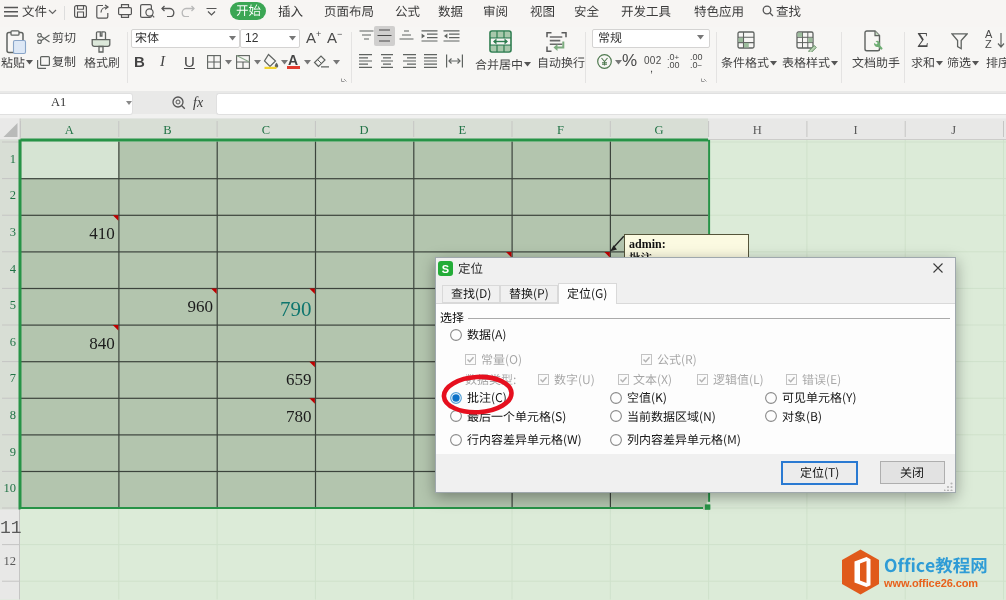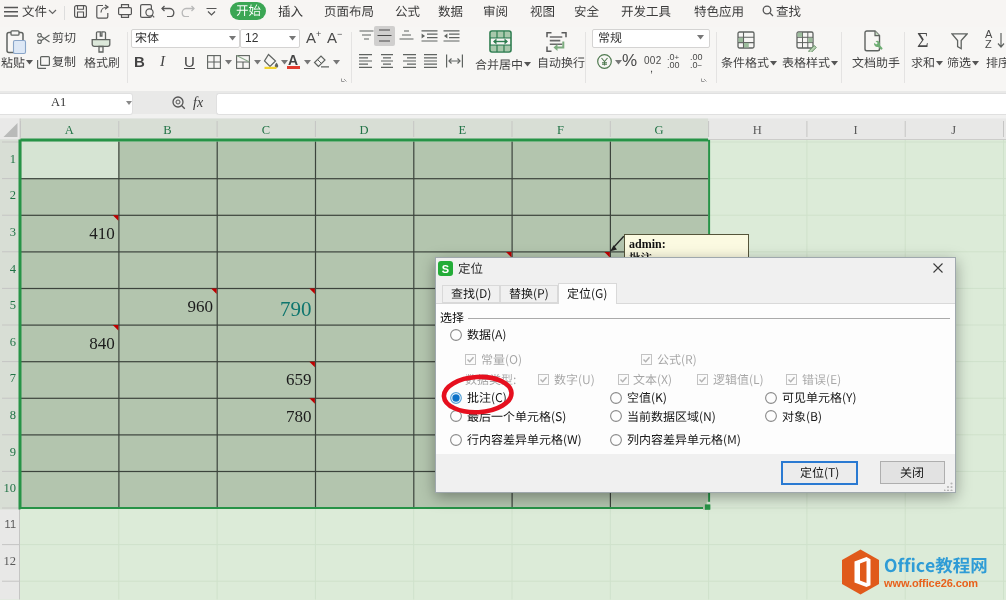--- a/index.html
+++ b/index.html
@@ -488,21 +488,21 @@
 <div class="ltx" style="left:0px;top:151.8px;width:16px;text-align:right;font-size:12.5px;color:#217346;font-family:'Liberation Serif',serif">1</div>
 <div class="ltx" style="left:0px;top:188.4px;width:16px;text-align:right;font-size:12.5px;color:#217346;font-family:'Liberation Serif',serif">2</div>
 <div class="ltx" style="left:0px;top:225.0px;width:16px;text-align:right;font-size:12.5px;color:#217346;font-family:'Liberation Serif',serif">3</div>
 <div class="ltx" style="left:0px;top:261.6px;width:16px;text-align:right;font-size:12.5px;color:#217346;font-family:'Liberation Serif',serif">4</div>
 <div class="ltx" style="left:0px;top:298.2px;width:16px;text-align:right;font-size:12.5px;color:#217346;font-family:'Liberation Serif',serif">5</div>
 <div class="ltx" style="left:0px;top:334.8px;width:16px;text-align:right;font-size:12.5px;color:#217346;font-family:'Liberation Serif',serif">6</div>
 <div class="ltx" style="left:0px;top:371.4px;width:16px;text-align:right;font-size:12.5px;color:#217346;font-family:'Liberation Serif',serif">7</div>
 <div class="ltx" style="left:0px;top:408.0px;width:16px;text-align:right;font-size:12.5px;color:#217346;font-family:'Liberation Serif',serif">8</div>
 <div class="ltx" style="left:0px;top:444.6px;width:16px;text-align:right;font-size:12.5px;color:#217346;font-family:'Liberation Serif',serif">9</div>
 <div class="ltx" style="left:0px;top:481.2px;width:16px;text-align:right;font-size:12.5px;color:#217346;font-family:'Liberation Serif',serif">10</div>
-<div class="ltx" style="left:0px;top:517.8px;width:16px;text-align:right;font-size:11px;color:#5a5a5a;font-family:Liberation Sans, sans-serif">11</div>
+<div class="ltx" style="left:0px;top:517.8px;width:16px;text-align:right;font-size:18px;color:#5a5a5a;font-family:Liberation Mono, monospace">11</div>
 <div class="ltx" style="left:0px;top:554.4px;width:16px;text-align:right;font-size:12.5px;color:#5a5a5a;font-family:'Liberation Serif',serif">12</div>
 <div class="ltx" style="left:54.8px;top:224.0px;width:60px;text-align:right;font-size:17px;color:#1c1c1c;font-family:'Liberation Serif',serif">410</div>
 <div class="ltx" style="left:153.1px;top:297.2px;width:60px;text-align:right;font-size:17px;color:#1c1c1c;font-family:'Liberation Serif',serif">960</div>
 <div class="ltx" style="left:251.4px;top:297.2px;width:60px;text-align:right;font-size:21px;color:#0f766e;font-family:'Liberation Serif',serif">790</div>
 <div class="ltx" style="left:54.8px;top:333.8px;width:60px;text-align:right;font-size:17px;color:#1c1c1c;font-family:'Liberation Serif',serif">840</div>
 <div class="ltx" style="left:251.4px;top:370.4px;width:60px;text-align:right;font-size:17px;color:#1c1c1c;font-family:'Liberation Serif',serif">659</div>
 <div class="ltx" style="left:251.4px;top:407.0px;width:60px;text-align:right;font-size:17px;color:#1c1c1c;font-family:'Liberation Serif',serif">780</div>
 <div class="ab" style="left:623.5px;top:234px;width:125px;height:26px;background:#fbfae1;border:1px solid #55553a;box-sizing:border-box;overflow:hidden"></div>
 <div class="ltx" style="left:629px;top:237px;font-size:12px;font-weight:bold;color:#111;font-family:'Liberation Serif',serif">admin:</div>
 <div style="position:absolute;left:629px;top:249.1px;width:23px;height:17px">

